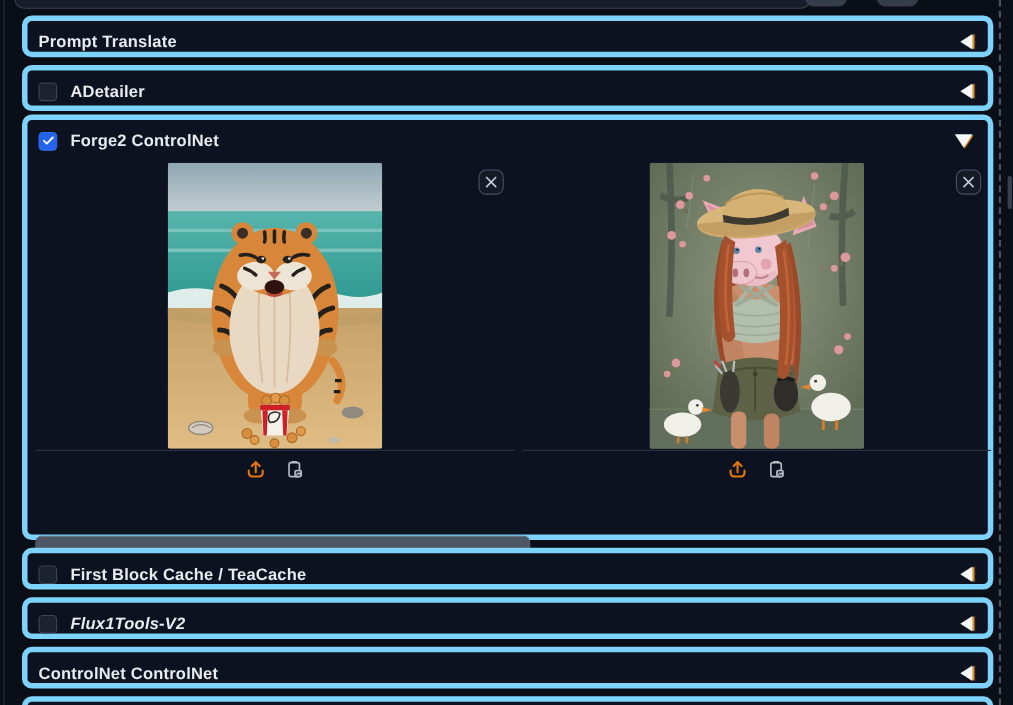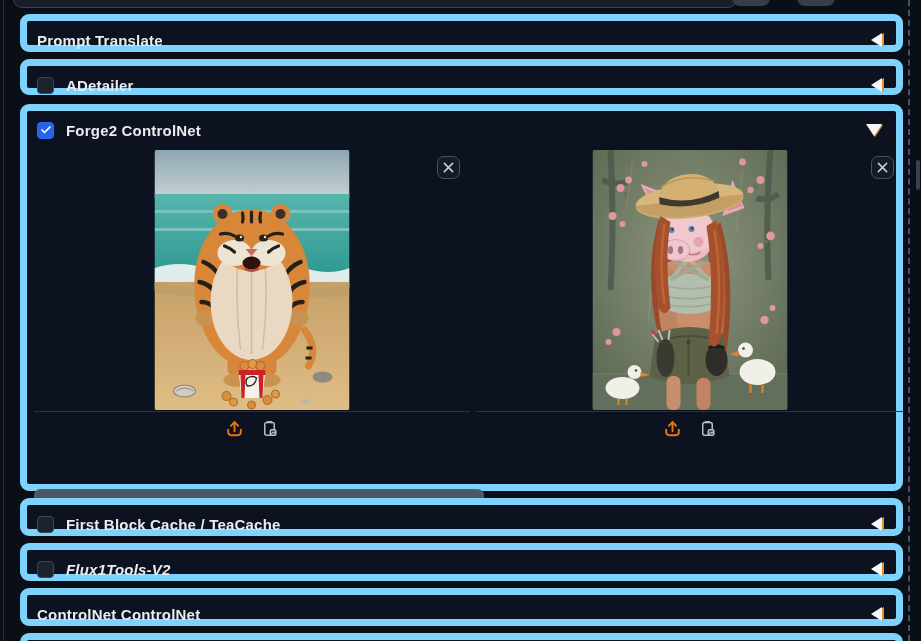--- a/index.html
+++ b/index.html
@@ -9,21 +9,21 @@
   .dashed-divider{position:absolute;left:908px;top:0;height:641px;width:0;border-left:2px dashed #49525f;}
   .scroll-thumb{position:absolute;left:916px;top:160px;width:4px;height:30px;background:#39414e;border-radius:2px;}
 
   
   .prompt-box{position:absolute;left:13px;top:-42px;width:724px;height:50px;border:1px solid #3a4252;border-radius:9px;background:#171d2a;}
   .mini-btn{position:absolute;top:-24px;width:38px;height:30px;border:none;border-radius:8px;background:#353c4a;cursor:pointer;}
   .mini-btn.b1{left:732px;}
   .mini-btn.b2{left:797px;}
 
   
-  .panel{position:absolute;left:20px;width:883px;background:#0d1220;border:7px solid #7dd3fc;border-radius:9px;}
+  .panel{position:absolute;left:20px;width:883px;background:#0d1220;border:5px solid #7dd3fc;border-radius:9px;}
   .panel-header{display:flex;align-items:center;height:38px;padding:0 14px 0 10px;cursor:pointer;}
   .panel-label{color:#e9ebee;font-size:15px;font-weight:600;letter-spacing:.2px;}
   .spacer{flex:1;}
 
   
   .arrow-left{width:0;height:0;border-top:7px solid transparent;border-bottom:7px solid transparent;border-left:none;border-right:11px solid #f5f7fa;filter:drop-shadow(2px 0 0 #e8912a);}
   .arrow-down{width:0;height:0;border-left:8px solid transparent;border-right:8px solid transparent;border-top:12px solid #f5f7fa;filter:drop-shadow(1px 1px 0 #e8912a);}
 
   
   .cbx{width:17px;height:17px;border-radius:4px;background:#1b2230;border:1px solid #3c4656;margin-right:12px;flex:0 0 auto;display:flex;align-items:center;justify-content:center;cursor:pointer;}
@@ -60,21 +60,21 @@
   <button class="mini-btn b2"></button>
 
   <section class="panel" style="top:14px;height:38px;">
     <div class="panel-header">
       <span class="panel-label">Prompt Translate</span>
       <span class="spacer"></span>
       <span class="arrow-left"></span>
     </div>
   </section>
 
-  <section class="panel" style="top:59px;height:36px;">
+  <section class="panel" style="top:59px;height:42px;">
     <div class="panel-header">
       <span class="cbx"></span>
       <span class="panel-label">ADetailer</span>
       <span class="spacer"></span>
       <span class="arrow-left"></span>
     </div>
   </section>
 
   <section class="panel" style="top:104px;height:387px;">
     <div class="panel-header">

